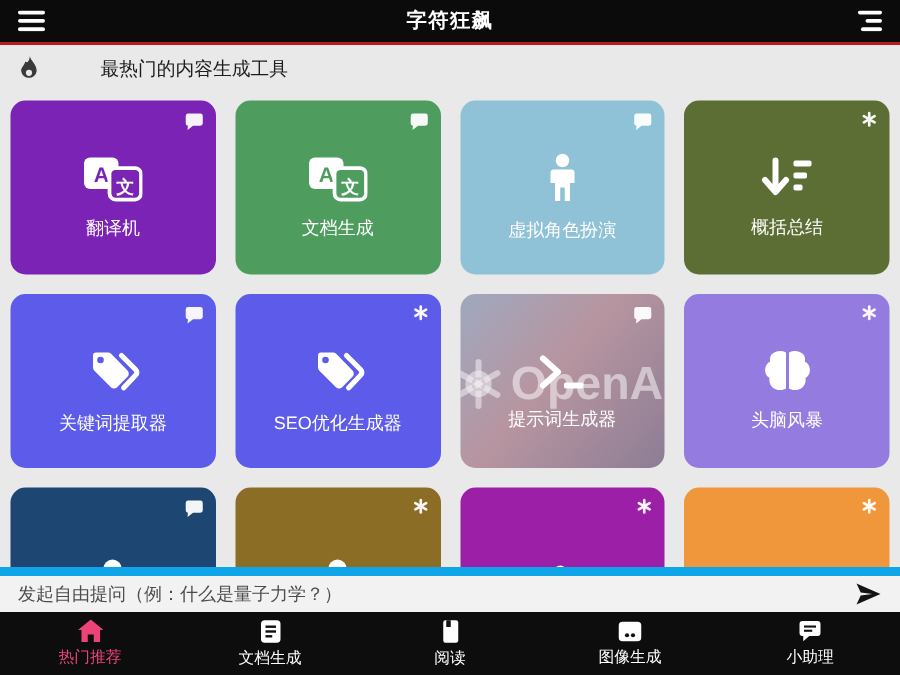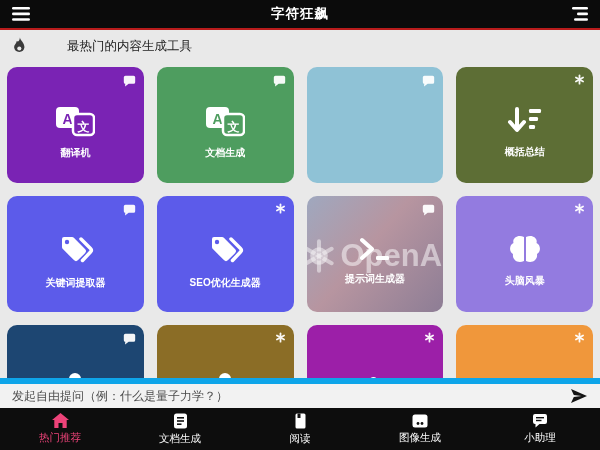--- a/index.html
+++ b/index.html
@@ -32,21 +32,21 @@
   .card {
     position:relative; border-radius:10px; background:var(--c);
     overflow:hidden; color:#fff; display:flex; align-items:center;
     justify-content:center; cursor:pointer;
   }
   .corner { position:absolute; top:7px; right:8px; line-height:0; opacity:.95; }
   .cbody {
     position:relative; z-index:1; display:flex; flex-direction:column;
     align-items:center; gap:9px; margin-top:14px;
   }
-  .clabel { font-size:10px; font-weight:bold; white-space:nowrap; }
+  .clabel { font-size:12px; font-weight:normal; white-space:nowrap; }
   .wm {
     position:absolute; left:-6px; top:36%; display:flex; align-items:center;
     gap:4px; color:rgba(255,255,255,.5); font-size:31px; font-weight:bold;
     white-space:nowrap; z-index:0;
   }
   .peek {
     position:absolute; top:48px; left:50%; margin-left:-6px;
     width:12px; height:12px; border-radius:50%; background:#fff;
   }
   
@@ -143,20 +143,29 @@
       <div class="clabel">文档生成</div>
     </div>
   </div>
 
   <div class="card" style="--c: #8fc2d6;">
     <span class="corner">
       <svg width="13" height="13" viewBox="0 0 16 16" fill="#fff">
             <path d="M3 2 h10 a2 2 0 0 1 2 2 v6 a2 2 0 0 1 -2 2 H7 l-4.5 3.5 L2.8 12 A2 2 0 0 1 1 10 V4 a2 2 0 0 1 2-2 z"></path>
           </svg>
     </span>
+    <div class="cbody">
+      <span>
+        <svg width="26" height="34" viewBox="0 0 26 34" fill="#fff">
+          <circle cx="13" cy="5" r="4.5"></circle>
+          <path d="M7 11 h12 a2 2 0 0 1 2 2 v7 h-3 v12 h-3.5 v-9 h-3 v9 H8 V20 H5 v-7 a2 2 0 0 1 2-2 z"></path>
+        </svg>
+      </span>
+      <div class="clabel">虚拟角色扮演</div>
+    </div>
   </div>
 
   <div class="card" style="--c: #5d6e35;">
     <span class="corner">
       <svg width="11" height="11" viewBox="0 0 16 16">
             <g stroke="#fff" stroke-width="2.6" stroke-linecap="round">
               <path d="M8 2 V14"></path>
               <path d="M2.8 5 L13.2 11"></path>
               <path d="M2.8 11 L13.2 5"></path>
             </g>

